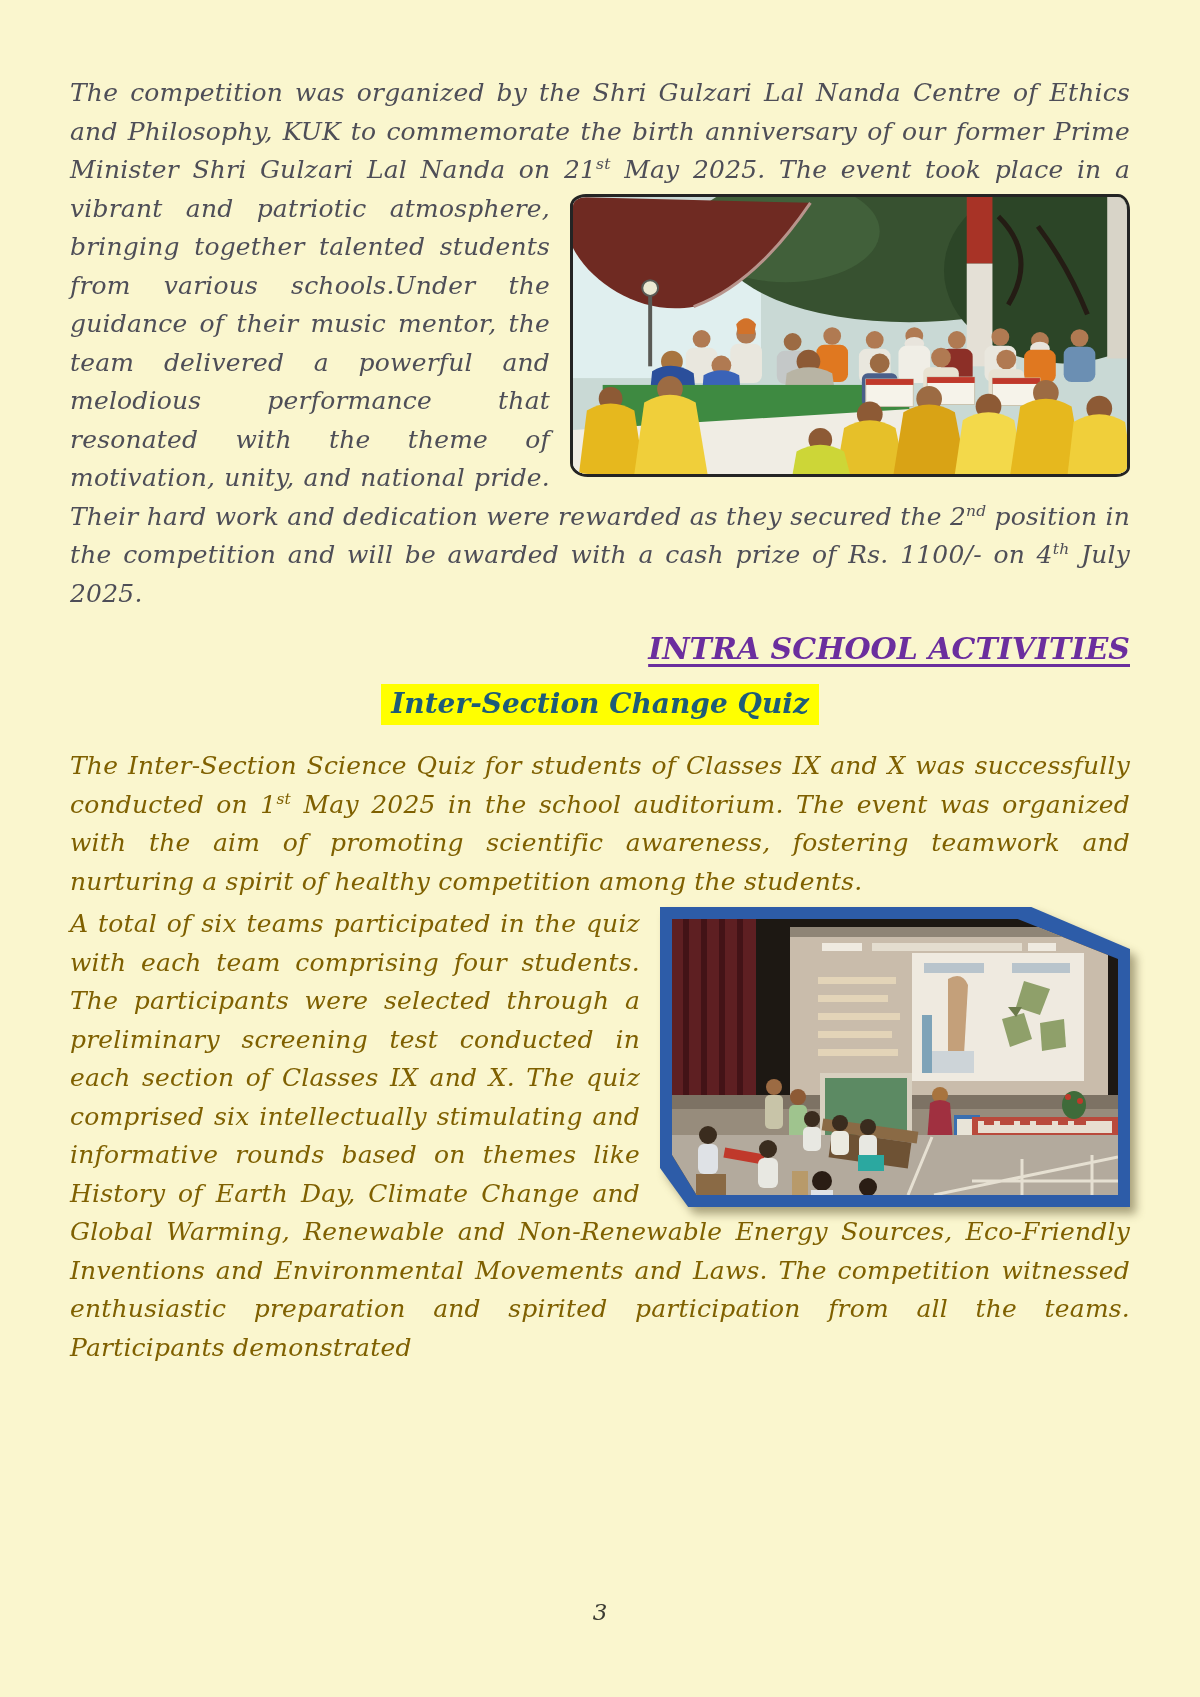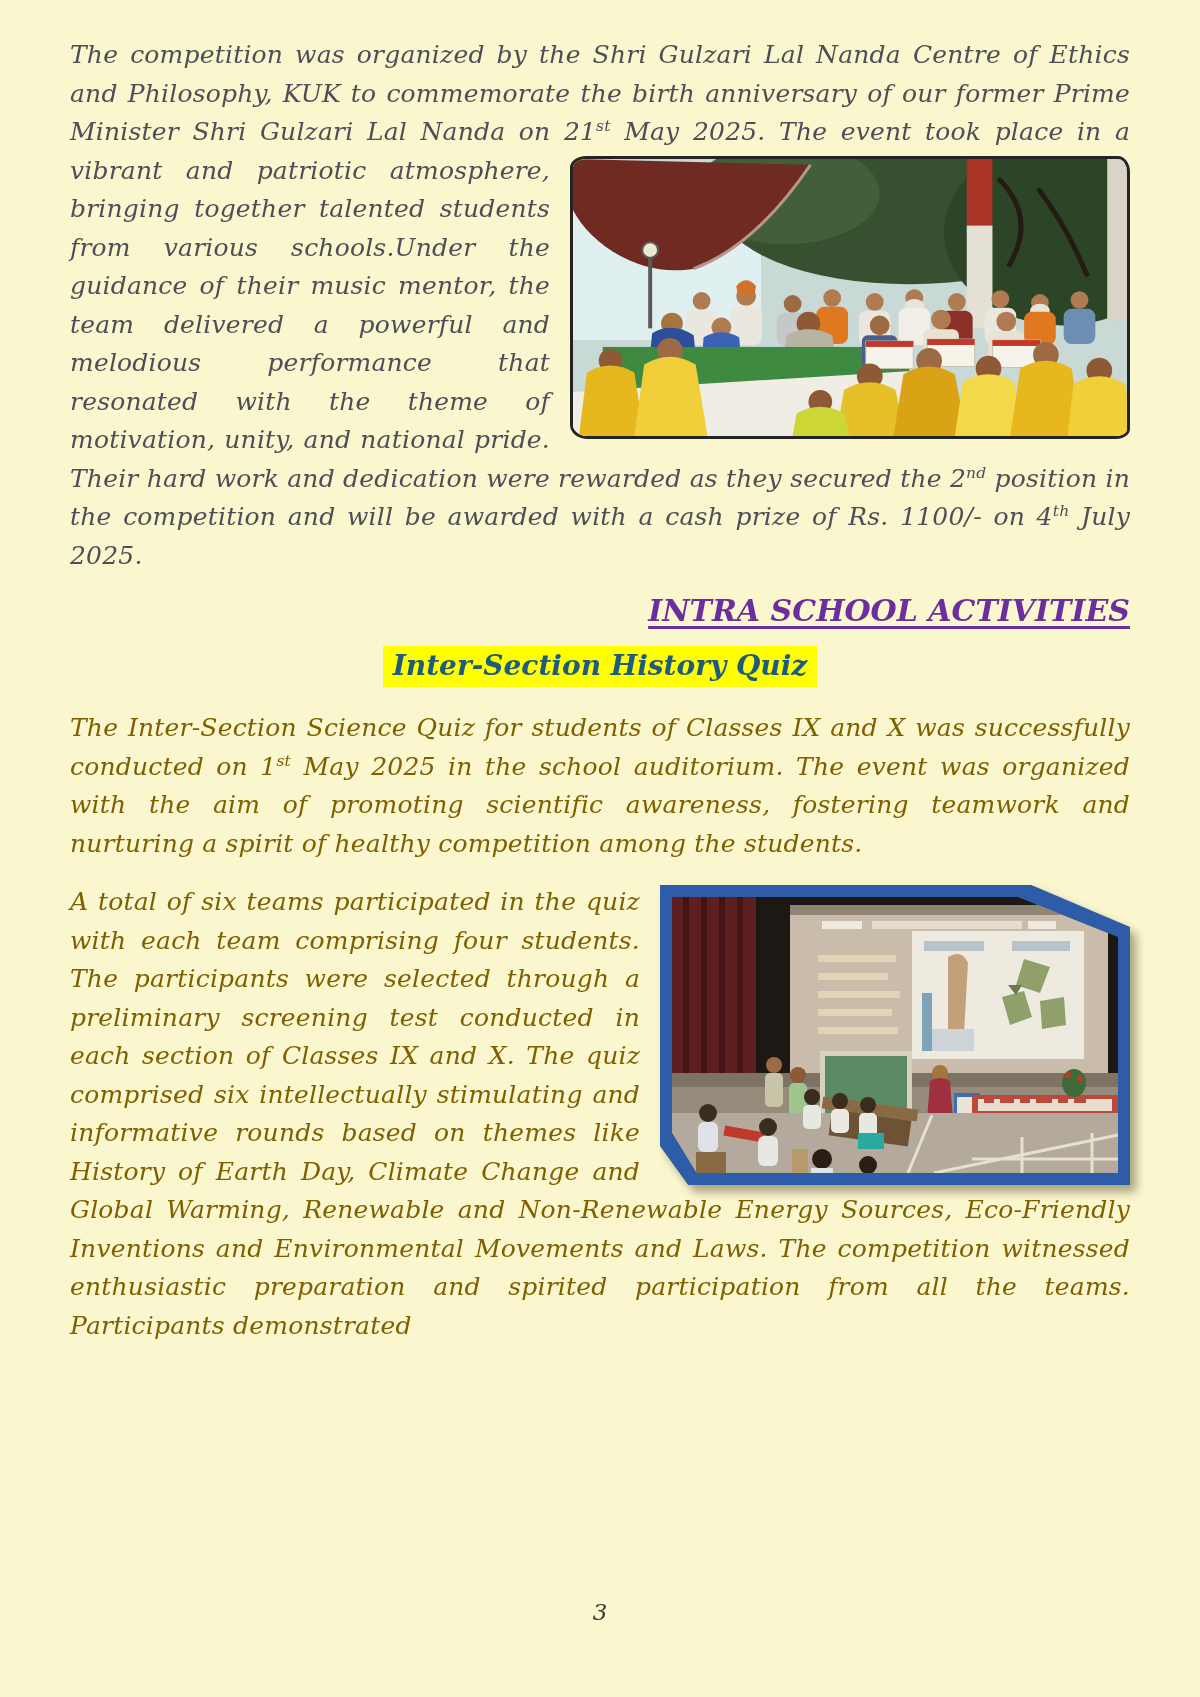--- a/index.html
+++ b/index.html
@@ -14,21 +14,21 @@
   *{margin:0;padding:0;box-sizing:border-box;}
   html,body{width:1200px;height:1697px;overflow:hidden;}
   body{
     background:var(--page-bg);
     font-family:"DejaVu Serif","Liberation Serif",serif;
     font-style:italic;
   }
   .page{
     position:relative;
     width:1200px;height:1697px;
-    padding:36px 70px 0 70px;
+    padding:74px 70px 0 70px;
   }
   p.doc{
     font-size:25px;
     line-height:38.5px;
     text-align:justify;
     letter-spacing:.2px;
   }
   .gray{color:var(--body-gray);}
   .olive{color:var(--body-olive);}
   sup{font-size:.62em;line-height:0;}
@@ -47,21 +47,21 @@
     margin:0 0 22px 0;
   }
   .quiz-heading{
     display:inline-block;
     font-size:28px;
     font-weight:bold;
     color:var(--quiz-teal);
     background:var(--highlight);
     padding:3px 10px 5px 10px;
   }
-  .para-quiz{margin-bottom:20px;}
+  .para-quiz{margin-bottom:4px;}
 
   
   .photo1-wrap{
     float:right;
     width:560px;height:283px;
     margin:4px 0 4px 20px;
     position:relative;
   }
   .photo1{
     display:block;
@@ -210,21 +210,21 @@
         </svg>
       </span>
       <span class="photo1-reflection">
         
       </span>
     </span><span> May 2025. The event took place in a vibrant and patriotic atmosphere, bringing together talented students from various schools.Under the guidance of their music mentor, the team delivered a powerful and melodious performance that resonated with the theme of motivation, unity, and national pride. Their hard work and dedication were rewarded as they secured the 2</span><sup>nd</sup><span> position in the competition and will be awarded with a cash prize of Rs. 1100/- on 4</span><sup>th</sup><span> July 2025.</span></p>
 
   <h2 class="section-heading">INTRA SCHOOL ACTIVITIES</h2>
 
   <div class="quiz-heading-row">
-    <span class="quiz-heading">Inter-Section History Quiz</span>
+    <span class="quiz-heading">Inter-Section Change Quiz</span>
   </div>
 
   <p class="doc olive para-quiz"><span>The Inter-Section Science Quiz for students of Classes IX and X was successfully conducted on 1</span><sup>st</sup><span> May 2025 in the school auditorium. The event was organized with the aim of promoting scientific awareness, fostering teamwork and nurturing a spirit of healthy competition among the students.</span></p>
 
   <p class="doc olive"><span class="photo2-wrap">
       <span class="photo2">
         <svg viewBox="0 0 446 276" preserveAspectRatio="none">
 
           <rect width="446" height="276" fill="#1d1813"></rect>
 

